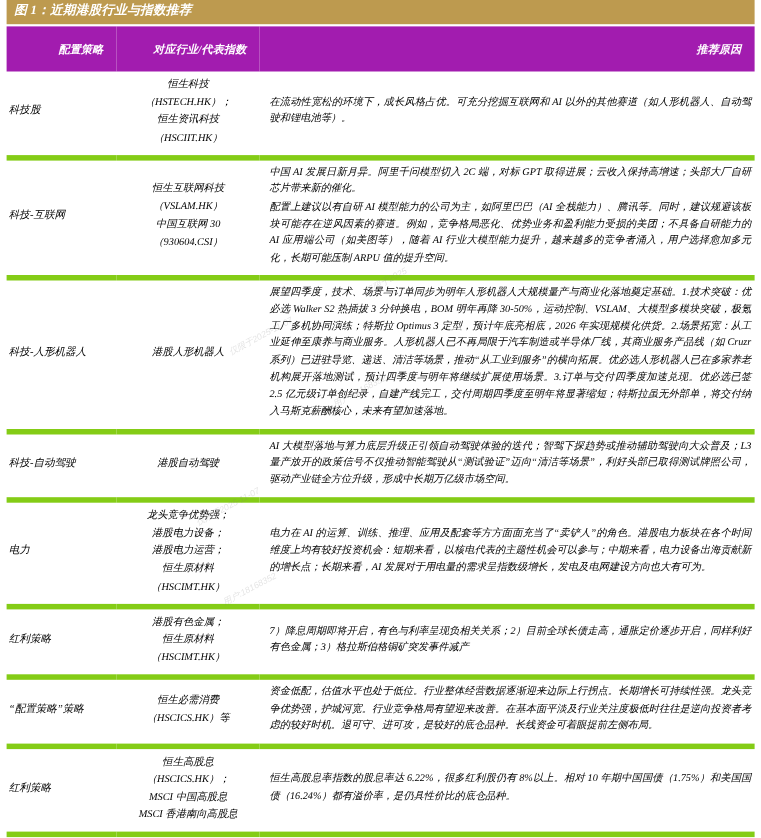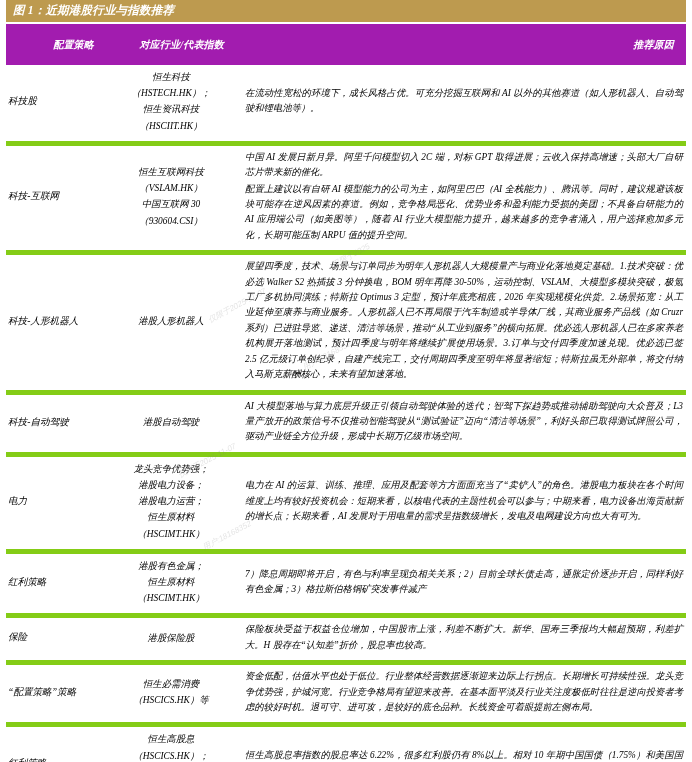--- a/index.html
+++ b/index.html
@@ -205,29 +205,20 @@
           <td class="col-index">
             <div>港股有色金属；</div>
             <div>恒生原材料</div>
             <div>（HSCIMT.HK）</div>
           </td>
           <td class="col-reason">
             <p>7）降息周期即将开启，有色与利率呈现负相关关系；2）目前全球长债走高，通胀定价逐步开启，同样利好有色金属；3）格拉斯伯格铜矿突发事件减产</p>
           </td>
         </tr>
         <tr>
-          <td class="col-strategy">保险</td>
-          <td class="col-index">
-            <div>港股保险股</div>
-          </td>
-          <td class="col-reason">
-            <p>保险板块受益于权益仓位增加，中国股市上涨，利差不断扩大。新华、国寿三季报均大幅超预期，利差扩大。H 股存在“认知差”折价，股息率也较高。</p>
-          </td>
-        </tr>
-        <tr>
           <td class="col-strategy">“配置策略”策略</td>
           <td class="col-index">
             <div>恒生必需消费</div>
             <div>（HSCICS.HK）等</div>
           </td>
           <td class="col-reason">
             <p>资金低配，估值水平也处于低位。行业整体经营数据逐渐迎来边际上行拐点。长期增长可持续性强。龙头竞争优势强，护城河宽。行业竞争格局有望迎来改善。在基本面平淡及行业关注度极低时往往是逆向投资者考虑的较好时机。退可守、进可攻，是较好的底仓品种。长线资金可着眼提前左侧布局。</p>
           </td>
         </tr>
         <tr>

